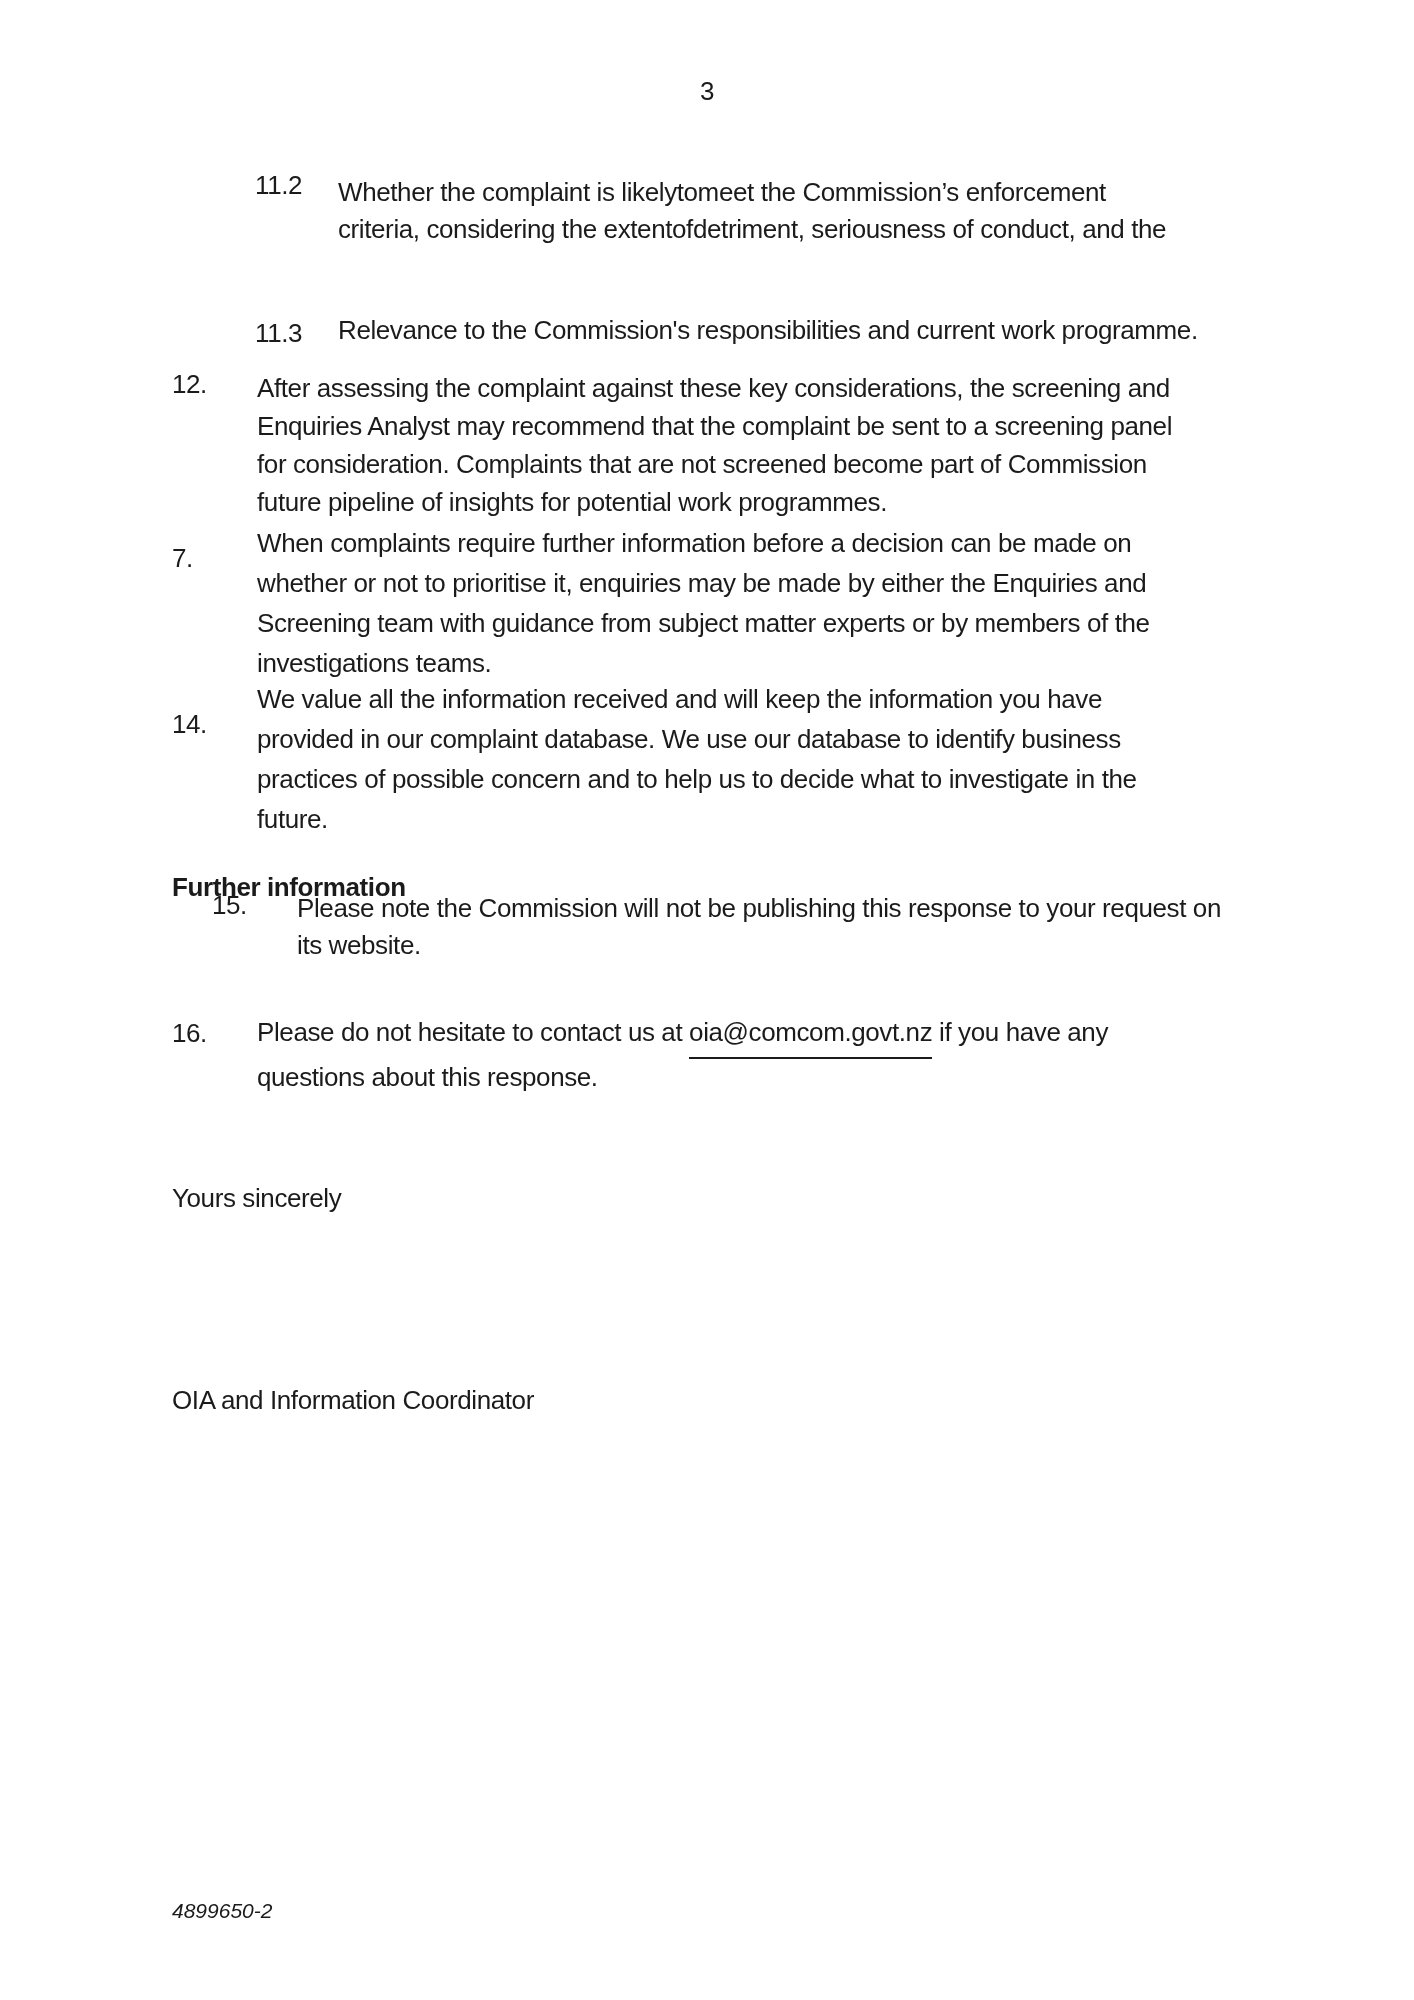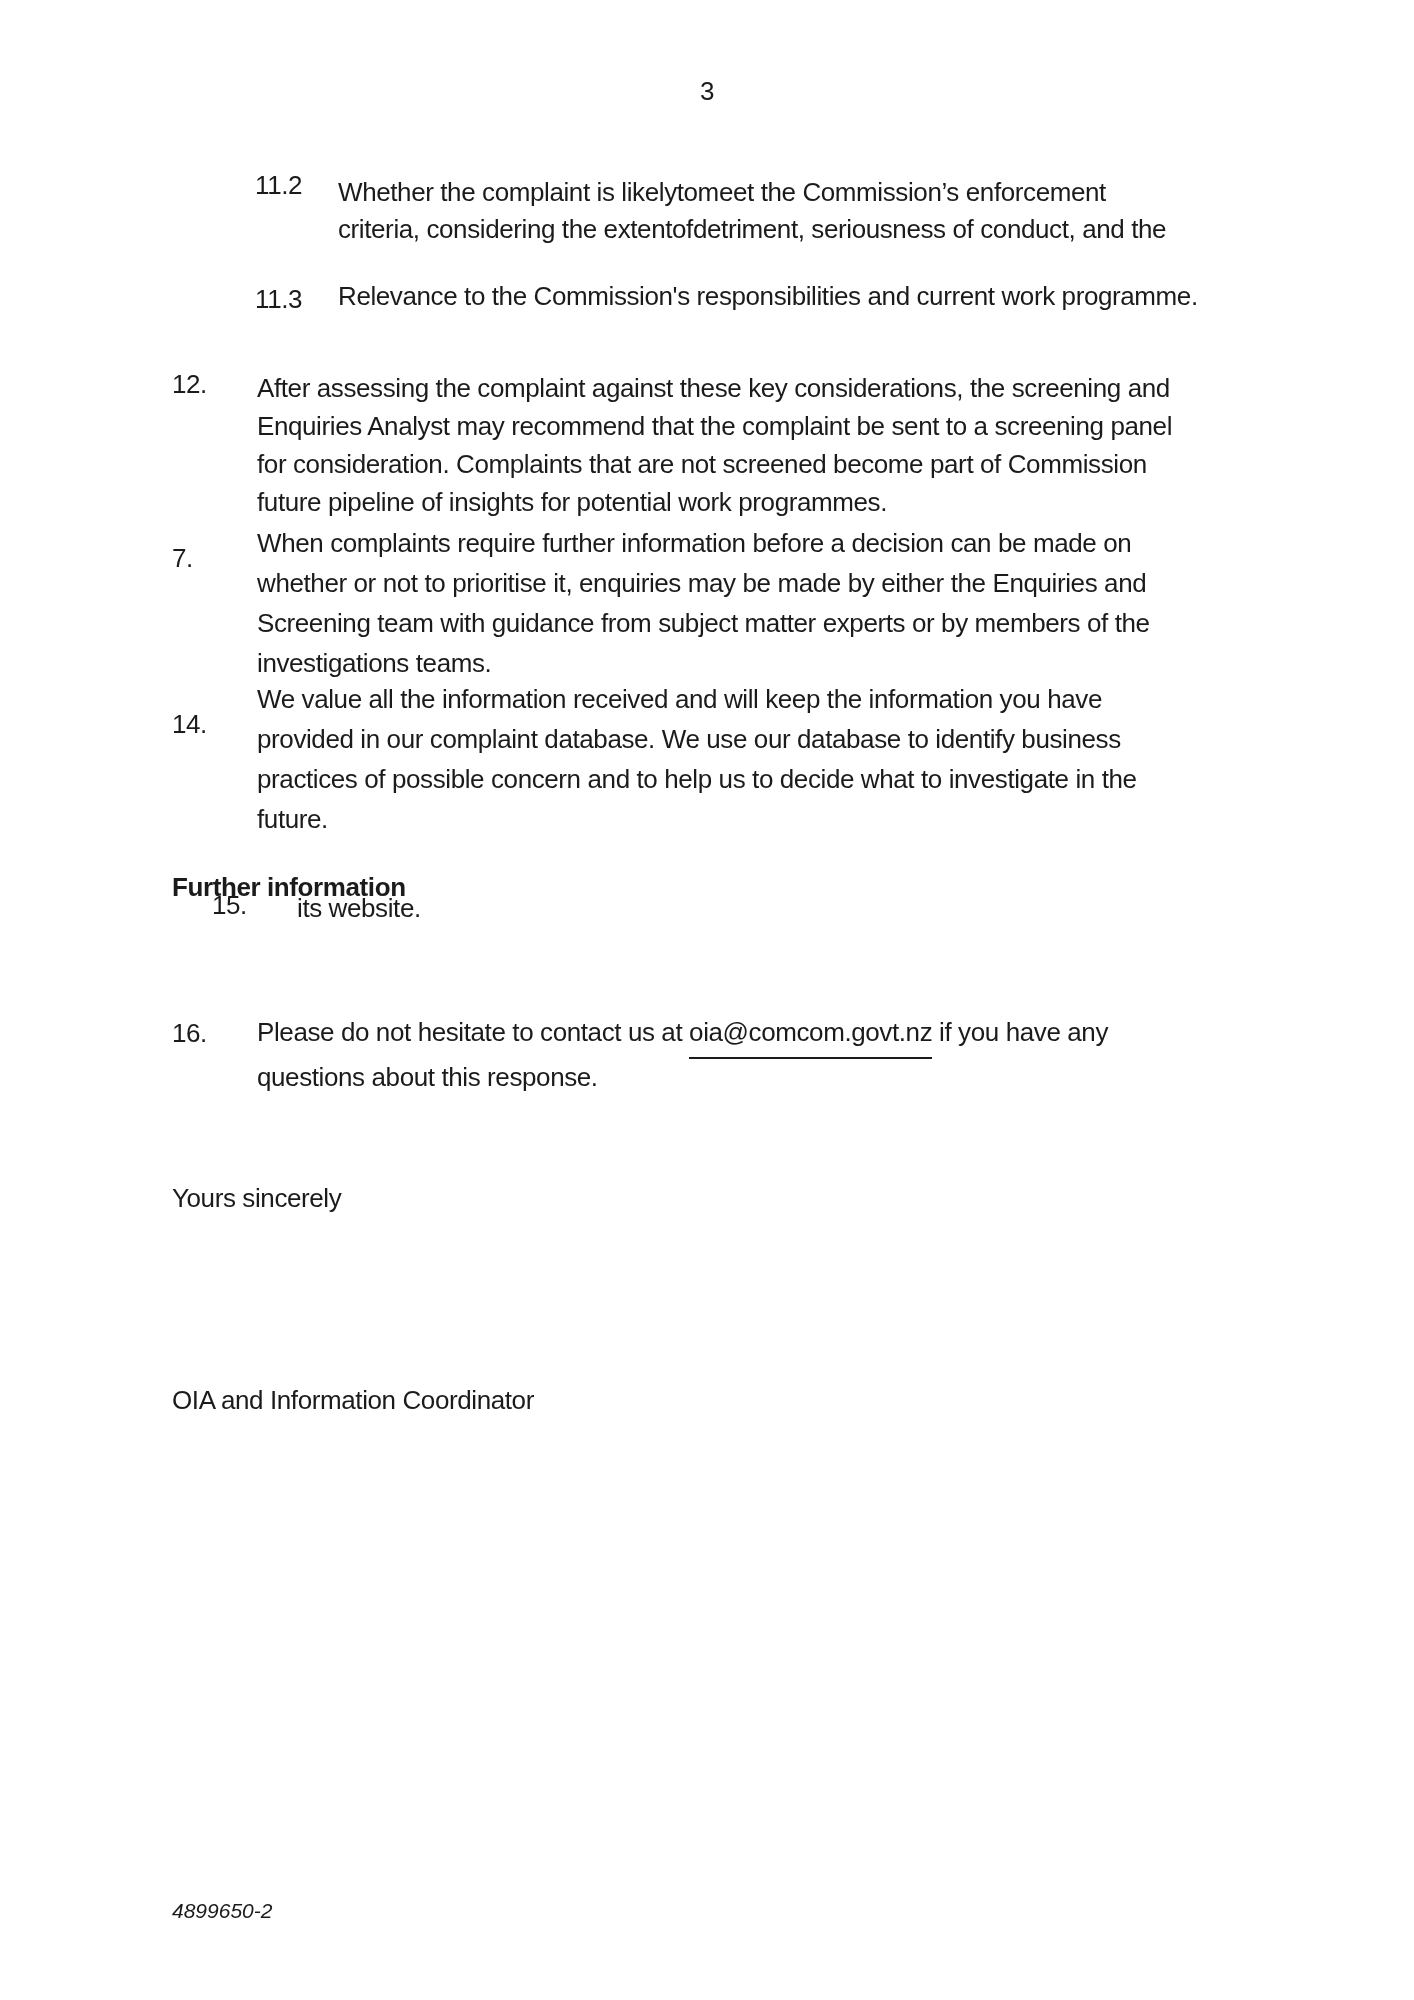--- a/index.html
+++ b/index.html
@@ -75,21 +75,21 @@
   <div class="page-number">3</div>
 
   <div class="item" style="top:174px;">
     <span class="num num-sub" style="top:-4px;">11.2</span>
     <div class="lines lines-sub">
       <div>Whether the complaint is likelytomeet the Commission’s enforcement</div>
       <div>criteria, considering the extentofdetriment, seriousness of conduct, and the</div>
     </div>
   </div>
 
-  <div class="item" style="top:278px;">
+  <div class="item" style="top:312px;">
     <span class="num num-sub" style="top:6px;">11.3</span>
     <div class="lines lines-sub">
       <div>Relevance to the Commission's responsibilities and current work programme.</div>
     </div>
   </div>
 
   <div class="item lh38" style="top:369px;">
     <span class="num num-main" style="top:0;">12.</span>
     <div class="lines lines-main">
       <div>After assessing the complaint against these key considerations, the screening and</div>
@@ -117,20 +117,21 @@
       <div>practices of possible concern and to help us to decide what to investigate in the</div>
       <div>future.</div>
     </div>
   </div>
 
   <div class="section-heading" style="top:872px;">Further information</div>
 
   <div class="item" style="top:890px;margin-left:40px;">
     <span class="num num-main" style="top:0;">15.</span>
     <div class="lines lines-main">
+      <div>Please note the Commission will not be publishing this response to your request on</div>
       <div>its website.</div>
     </div>
   </div>
 
   <div class="item" style="top:1014px;">
     <span class="num num-main" style="top:4px;">16.</span>
     <div class="lines lines-main">
       <div class="line"><span>Please do not hesitate to contact us at </span><span class="email">oia@comcom.govt.nz</span><span> if you have any</span></div>
       <div class="line gap8">questions about this response.</div>
     </div>

